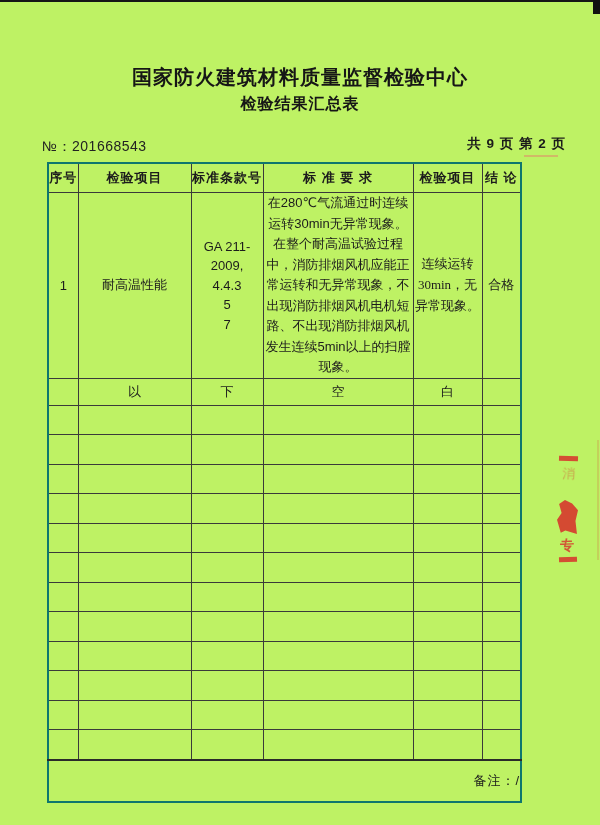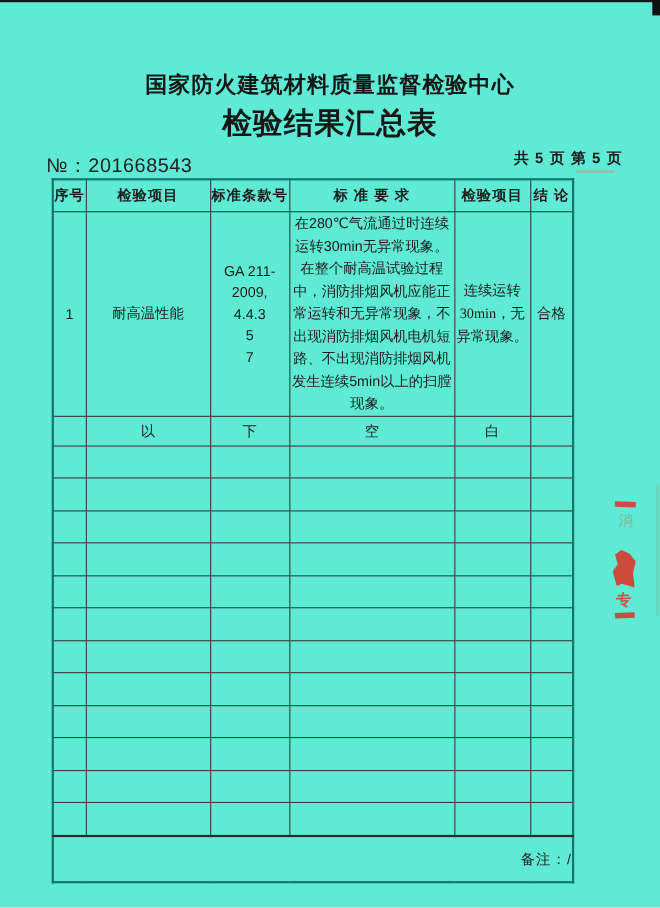--- a/index.html
+++ b/index.html
@@ -1,39 +1,39 @@
 <!DOCTYPE html>
 <html><head>
 <meta charset="utf-8">
 <style>
   html,body{margin:0;padding:0;background:#e8e8e8;}
   .page{
     position:relative;
     width:600px;height:825px;
-    background:#5eead4;
+    background:#bef264;
     font-family:"Liberation Sans","DejaVu Sans",sans-serif;
     color:#1c1c1c;
     overflow:hidden;
   }
   
   .scan-edge-top{position:absolute;top:0;left:0;width:600px;height:2px;background:#161616;}
   .scan-corner{position:absolute;top:0;right:0;width:7px;height:14px;background:#111;}
   .scan-right-smudge{position:absolute;top:440px;right:1px;width:2px;height:120px;background:#d65a3c;opacity:.22;}
 
   .title1{
     position:absolute;top:64px;left:0;width:600px;
     text-align:center;font-size:20px;font-weight:bold;letter-spacing:1px;color:#161616;
   }
   .title2{
     position:absolute;top:94px;left:0;width:600px;
-    text-align:center;font-size:27px;font-weight:bold;letter-spacing:1px;color:#161616;
+    text-align:center;font-size:16px;font-weight:bold;letter-spacing:1px;color:#161616;
   }
   .meta-no{
     position:absolute;top:138px;left:42px;
-    font-size:18px;color:#222;letter-spacing:.5px;
+    font-size:14px;color:#222;letter-spacing:.5px;
   }
   .meta-pages{
     position:absolute;top:135px;right:34px;
     font-size:13.5px;font-weight:600;color:#1a1a1a;letter-spacing:1px;
   }
   .page-underline{
     position:absolute;top:155px;left:524px;width:34px;height:2px;
     background:#e08a6a;opacity:.55;
   }
 
@@ -92,21 +92,21 @@
 <div class="page">
 
   <div class="scan-edge-top"></div>
   <div class="scan-corner"></div>
   <div class="scan-right-smudge"></div>
 
   <div class="title1">国家防火建筑材料质量监督检验中心</div>
   <div class="title2">检验结果汇总表</div>
 
   <div class="meta-no"><span>№：</span><span>201668543</span></div>
-  <div class="meta-pages">共 5 页 第 5 页</div>
+  <div class="meta-pages">共 9 页 第 2 页</div>
   <div class="page-underline"></div>
 
   <table class="results">
     <colgroup>
       <col style="width:30px">
         <col style="width:113px">
         <col style="width:72px">
       <col style="width:150px">
         <col style="width:69px">
         <col style="width:39px">

